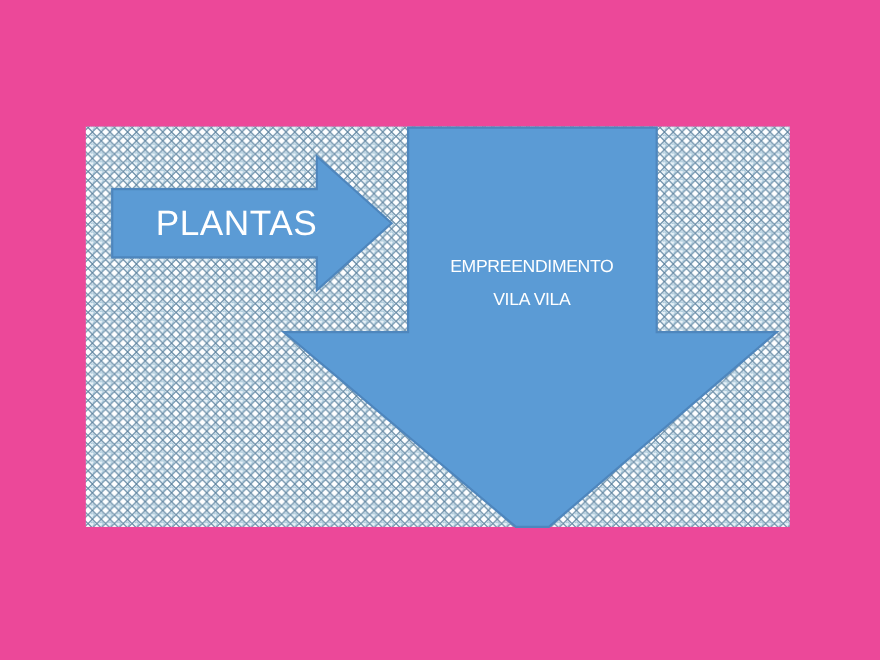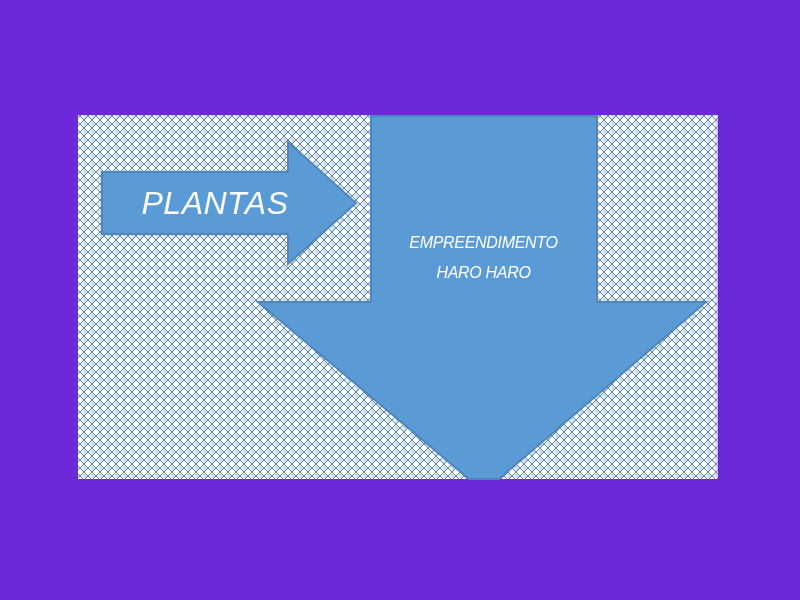--- a/index.html
+++ b/index.html
@@ -8,22 +8,21 @@
     background: #000000;
     width: 800px;
     height: 600px;
     overflow: hidden;
     font-family: "Liberation Sans", sans-serif;
   }
   .stage {
     position: relative;
     width: 800px;
     height: 600px;
-    background: #6d28d9;
-    font-style: italic;
+    background: #ec4899;
   }
   .stage svg {
     position: absolute;
     left: 0;
     top: 0;
   }
   .label {
     position: absolute;
     color: #ffffff;
     pointer-events: none;
@@ -68,16 +67,16 @@
 
     <polygon points="102,172 288,172 288,142 356,203 288,264 288,234 102,234" stroke-width="2" stroke-linejoin="miter" fill="#5b9bd5" stroke="#4e86bd"></polygon>
 
     <polygon points="371,116 597,116 597,302 706,302 499,479 469,479 258,302 371,302" stroke-width="2" stroke-linejoin="miter" fill="#5b9bd5" stroke="#4e86bd"></polygon>
   </svg>
 
   <div class="label label-plantas">PLANTAS</div>
 
   <div class="label label-down">
     <div>EMPREENDIMENTO</div>
-    <div>HARO HARO</div>
+    <div>VILA VILA</div>
   </div>
 
 </div>
 
 </body></html>

